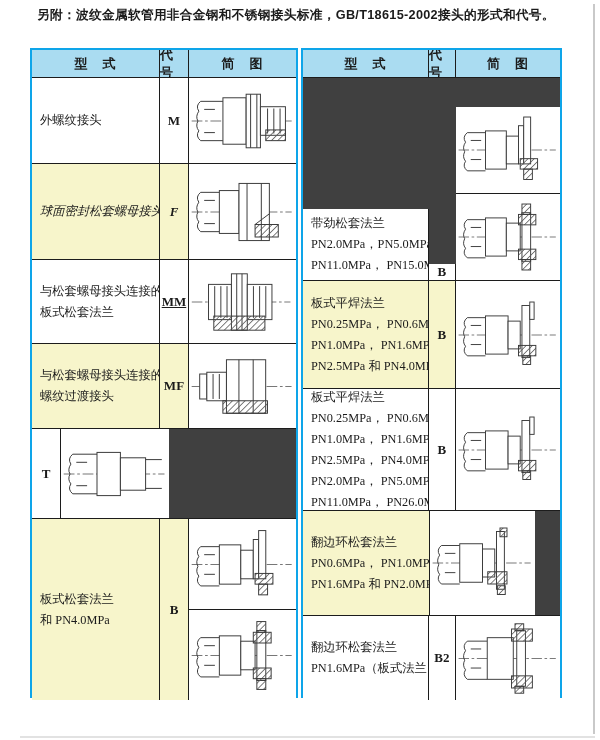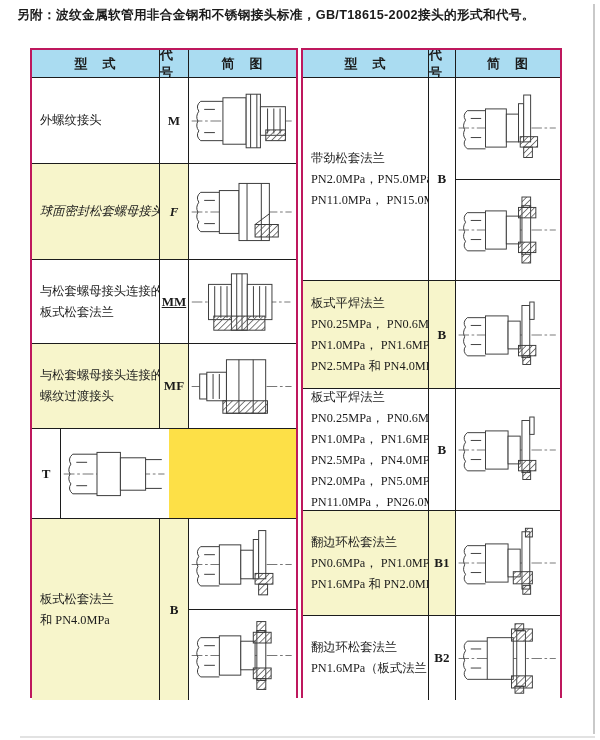--- a/index.html
+++ b/index.html
@@ -1,20 +1,20 @@
 <!DOCTYPE html>
 <html><head>
 <meta charset="utf-8">
 <style>
   html,body{margin:0;padding:0;}
   body{width:600px;height:740px;background:#ffffff;position:relative;overflow:hidden;
        font-family:"Liberation Serif","DejaVu Serif",serif;color:#1b1b1b;}
-  .title{position:absolute;left:17px;top:7px;width:560px;font-size:12.7px;font-weight:700;
+  .title{position:absolute;left:37px;top:7px;width:560px;font-size:12.7px;font-weight:700;
          font-family:"Liberation Sans","DejaVu Sans",sans-serif;letter-spacing:.3px;}
-  .gtable{position:absolute;border:2px solid #be185d;box-sizing:border-box;background:#fde047;}
+  .gtable{position:absolute;border:2px solid #0ea5e9;box-sizing:border-box;background:#404040;}
   .trow{display:flex;border-top:1px solid #1c1c1c;box-sizing:border-box;}
   .trow:first-child{border-top:none;}
   .cell{border-right:1px solid #1c1c1c;box-sizing:border-box;display:flex;
         flex-direction:column;justify-content:center;overflow:hidden;}
   .cell:last-child{border-right:none;}
   .hcell{align-items:center;font-weight:700;font-size:13px;letter-spacing:1px;
          flex-direction:row;justify-content:center;}
   .typecell{padding:4px 4px 4px 8px;font-size:12.3px;line-height:21px;}
   .typecell .tline{white-space:nowrap;}
   .codecell{align-items:center;font-size:13px;font-weight:700;}
@@ -221,21 +221,21 @@
         </div>
       </div>
     </div>
   </div>
 <div id="right-table" class="gtable" style="left: 301px; top: 48px; width: 261px; height: 650px;">
     <div class="trow" style="height: 27px; background: rgb(170, 220, 241);">
       <div class="cell hcell" style="width: 127px;">型　式</div>
       <div class="cell hcell" style="width: 27px;">代号</div>
       <div class="cell hcell" style="width: 105px;">简　图</div>
     </div>
-    <div class="trow" style="height: 203px;">
+    <div class="trow" style="height: 203px; align-items: flex-end;">
       <div class="cell typecell" style="width: 127px; background: rgb(255, 255, 255);">
         <div class="tline">带劲松套法兰</div>
         <div class="tline">PN2.0MPa，PN5.0MPa,</div>
         <div class="tline">PN11.0MPa， PN15.0MPa,</div>
       </div>
       <div class="cell codecell" style="width: 27px; background: rgb(255, 255, 255);">B</div>
       <div class="cell diagcol" style="width: 105px;">
         <div class="diag">
           <svg viewBox="0 0 120 84" width="123" height="86">
             <defs>
@@ -338,21 +338,20 @@
           </svg>
         </div>
       </div>
     </div>
     <div class="trow" style="height: 105px;">
       <div class="cell typecell" style="width: 127px; background: rgb(247, 245, 203);">
         <div class="tline">翻边环松套法兰</div>
         <div class="tline">PN0.6MPa， PN1.0MPa,</div>
         <div class="tline">PN1.6MPa 和 PN2.0MPa,</div>
       </div>
-      <div class="cell codecell" style="width: 27px; background: rgb(247, 245, 203);">B1</div>
       <div class="cell diagcol" style="width: 105px;">
         <div class="diag">
           <svg viewBox="0 0 120 84" width="123" height="86">
             <defs>
               <pattern id="h12" width="5" height="5" patternUnits="userSpaceOnUse" patternTransform="rotate(45)">
                 <line x1="0" y1="0" x2="0" y2="5" stroke="#555" stroke-width="1.7"></line>
               </pattern>
             </defs>
             <line x1="3" y1="42" x2="115" y2="42" stroke="#555" stroke-width="0.9" stroke-dasharray="12 3 3 3"></line>
             <path d="M34 22 H13 q-6 5 -2 11 q-4 6 -1 11 q-3 6 1 11 q-4 6 2 11 H34" fill="none" stroke="#3a3a3a" stroke-width="1.1"></path>

